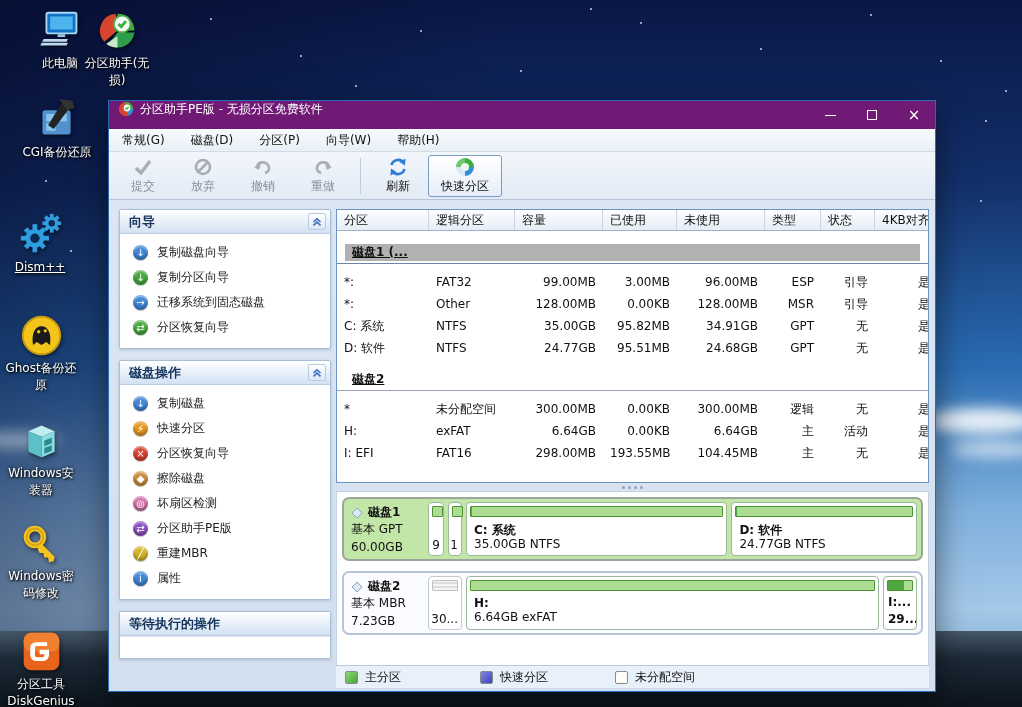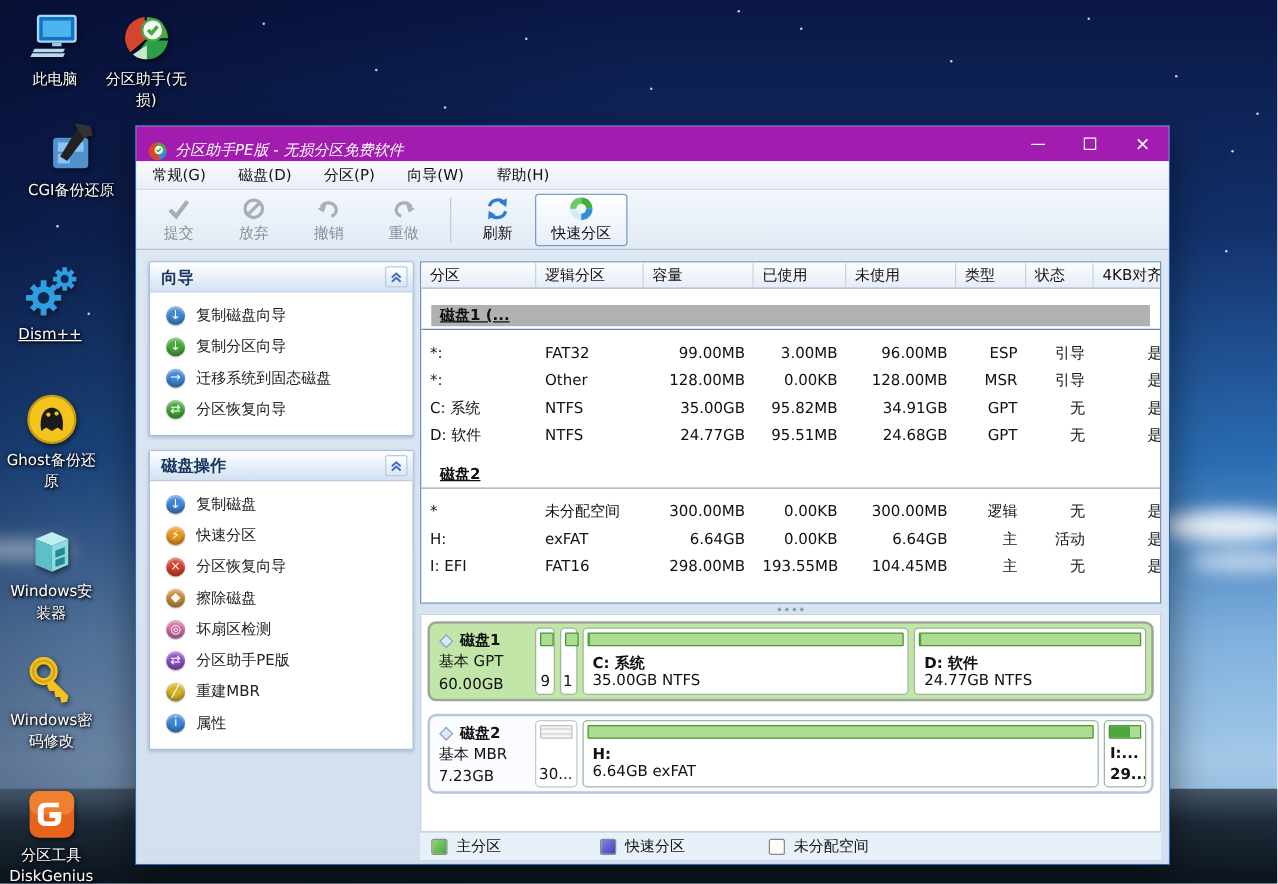--- a/index.html
+++ b/index.html
@@ -19,21 +19,21 @@
 
   
   .dicon { position:absolute; width:78px; text-align:center; color:#fff; cursor:default; }
   .dicon svg { width:45px; height:45px; display:block; margin:0 auto 2px; filter:drop-shadow(1px 2px 2px rgba(0,0,0,.55)); }
   .dicon .lbl { font-size:12px; line-height:1.45; text-shadow:1px 1px 2px #000,0 0 4px rgba(0,0,0,.9); }
 
   
   .window { position:absolute; left:108px; top:100px; width:828px; height:592px;
     background:#e6edf7; border:1px solid #2a6bb8; box-shadow:0 10px 30px rgba(0,0,0,.5);
     display:flex; flex-direction:column; font-size:12px; color:#111; }
-  .titlebar { height:28px; background:#a21caf; display:flex; align-items:flex-end; color:#fff; flex:none;font-style:italic; }
+  .titlebar { height:28px; background:#701a75; display:flex; align-items:flex-start; color:#fff; flex:none; }
   .titlebar .app-ico { width:16px; height:16px; margin:0 6px 0 9px; }
   .title-text { flex:1; font-size:12px; }
   .win-btn { width:42px; height:28px; display:flex; align-items:center; justify-content:center; color:#fff; }
   .win-btn .bar { width:11px; height:1px; background:#fff; }
   .win-btn .box { width:10px; height:10px; border:1px solid #fff; }
   .win-btn.close { font-size:15px; line-height:1; }
 
   .menubar { height:23px; background:linear-gradient(#f8fafd,#e9eff7); display:flex; align-items:center;
     border-bottom:1px solid #d4dce8; flex:none; }
   .menu-item { padding:0 13px; height:100%; display:flex; align-items:center; }
@@ -130,21 +130,21 @@
       <div class="star" style="left: 940px; top: 60px;"></div>
       <div class="star" style="left: 985px; top: 120px;"></div>
       <div class="star" style="left: 70px; top: 250px;"></div>
       <div class="star" style="left: 45px; top: 180px;"></div>
       <div class="star" style="left: 980px; top: 200px;"></div>
       <div class="star" style="left: 1005px; top: 90px;"></div>
       <div class="star" style="left: 355px; top: 85px;"></div>
       <div class="star" style="left: 590px; top: 8px;"></div>
     </div>
   <div id="desktop-icons">
-      <div class="dicon" style="left: 5px; top: 8px;">
+      <div class="dicon" style="left: 21px; top: 8px;">
         <svg viewBox="0 0 48 48">
           <rect x="9" y="5" width="32" height="22" rx="2" fill="#1273c4" stroke="#a8d8f8" stroke-width="2"></rect>
           <rect x="13" y="9" width="24" height="14" fill="#4db4ee"></rect>
           <rect x="21" y="28" width="8" height="3" fill="#9cc8e8"></rect>
           <g fill="#bcd8ee">
             <rect x="6" y="33" width="26" height="3" transform="skewX(-28)" transform-origin="6 33"></rect>
             <rect x="4" y="37" width="28" height="3" transform="skewX(-28)" transform-origin="4 37"></rect>
           </g>
         </svg>
         <div class="lbl">此电脑</div>
@@ -383,20 +383,26 @@
               <div class="side-item">
                 <span class="sicon" style="background: rgb(212, 180, 40);">╱</span>
                 <span>重建MBR</span>
               </div>
               <div class="side-item">
                 <span class="sicon" style="background: rgb(63, 135, 216);">i</span>
                 <span>属性</span>
               </div>
             </div>
           </div>
+          <div class="panel">
+            <div class="panel-header">
+              <span>等待执行的操作</span>
+            </div>
+            <div class="pending-body"></div>
+          </div>
         </div>
       <div class="main">
         <div class="table-area" id="table-area">
             <div class="thead">
               <div class="th " style="width: 92px; flex: 0 0 auto;">分区</div>
               <div class="th " style="width: 86px; flex: 0 0 auto;">逻辑分区</div>
               <div class="th rr" style="width: 88px; flex: 0 0 auto;">容量</div>
               <div class="th rr" style="width: 74px; flex: 0 0 auto;">已使用</div>
               <div class="th rr" style="width: 88px; flex: 0 0 auto;">未使用</div>
               <div class="th rr" style="width: 56px; flex: 0 0 auto;">类型</div>

